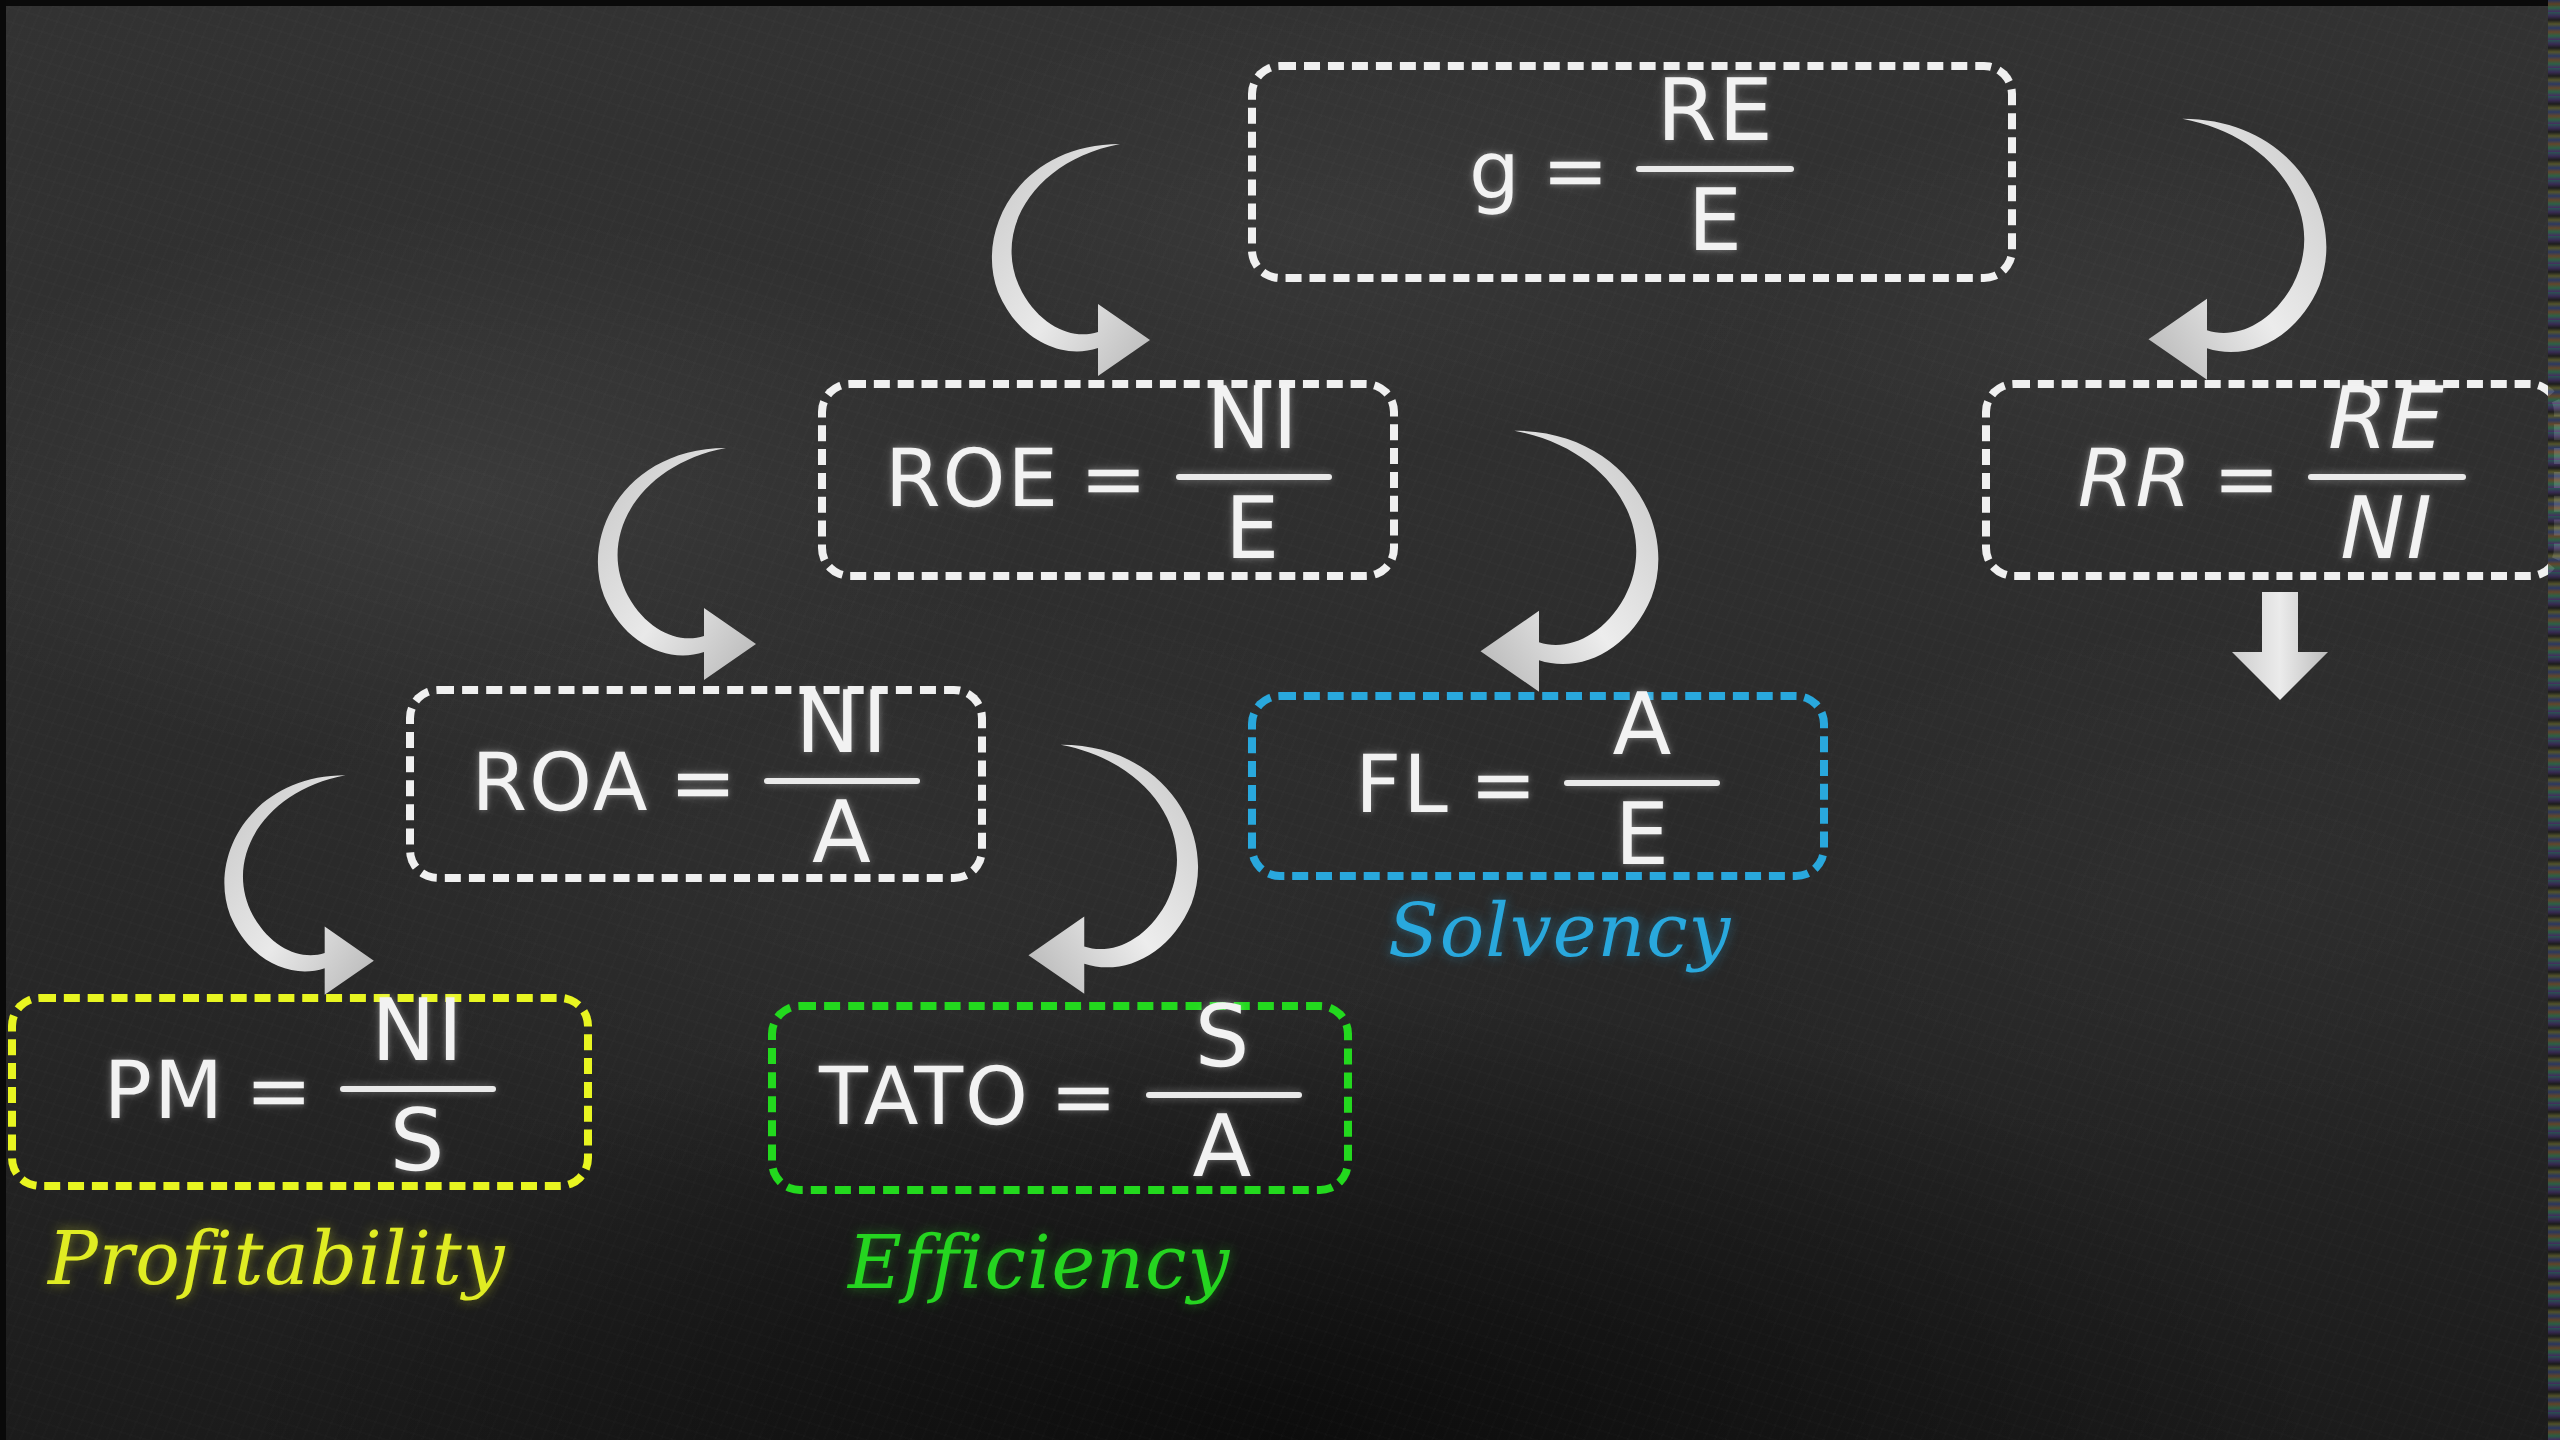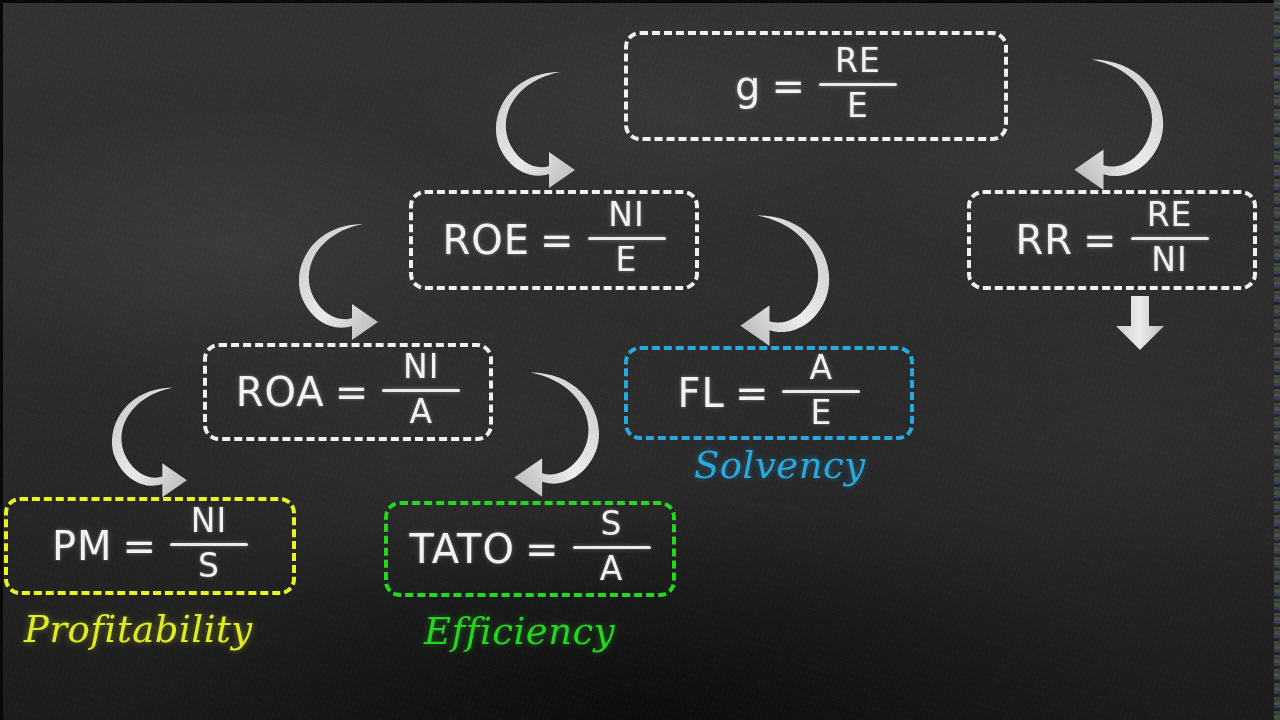--- a/index.html
+++ b/index.html
@@ -106,21 +106,21 @@
   .frac {
     display: inline-flex;
     flex-direction: column;
     align-items: center;
     justify-content: center;
     margin-left: 4px;
     position: relative;
     top: -2px;
   }
   .frac .num, .frac .den {
-    font-size: 33px;
+    font-size: 43px;
     line-height: 1.05;
     padding: 0 10px;
     letter-spacing: 1px;
   }
   .frac .bar {
     width: 100%;
     min-width: 78px;
     height: 3px;
     background: #eaeaea;
     margin: 4px 0 3px 0;
@@ -269,21 +269,21 @@
       <span class="lhs">ROE</span>
       <span class="eqsign">=</span>
       <span class="frac">
         <span class="num">NI</span>
         <span class="bar"></span>
         <span class="den">E</span>
       </span>
     </div>
   </div>
 
-  <div class="box" style="left:967px; top:190px; width:290px; height:100px;">
+  <div class="box" style="left:991px; top:190px; width:290px; height:100px;font-style:italic;">
     <div class="eq">
       <span class="lhs">RR</span>
       <span class="eqsign">=</span>
       <span class="frac">
         <span class="num">RE</span>
         <span class="bar"></span>
         <span class="den">NI</span>
       </span>
     </div>
   </div>

